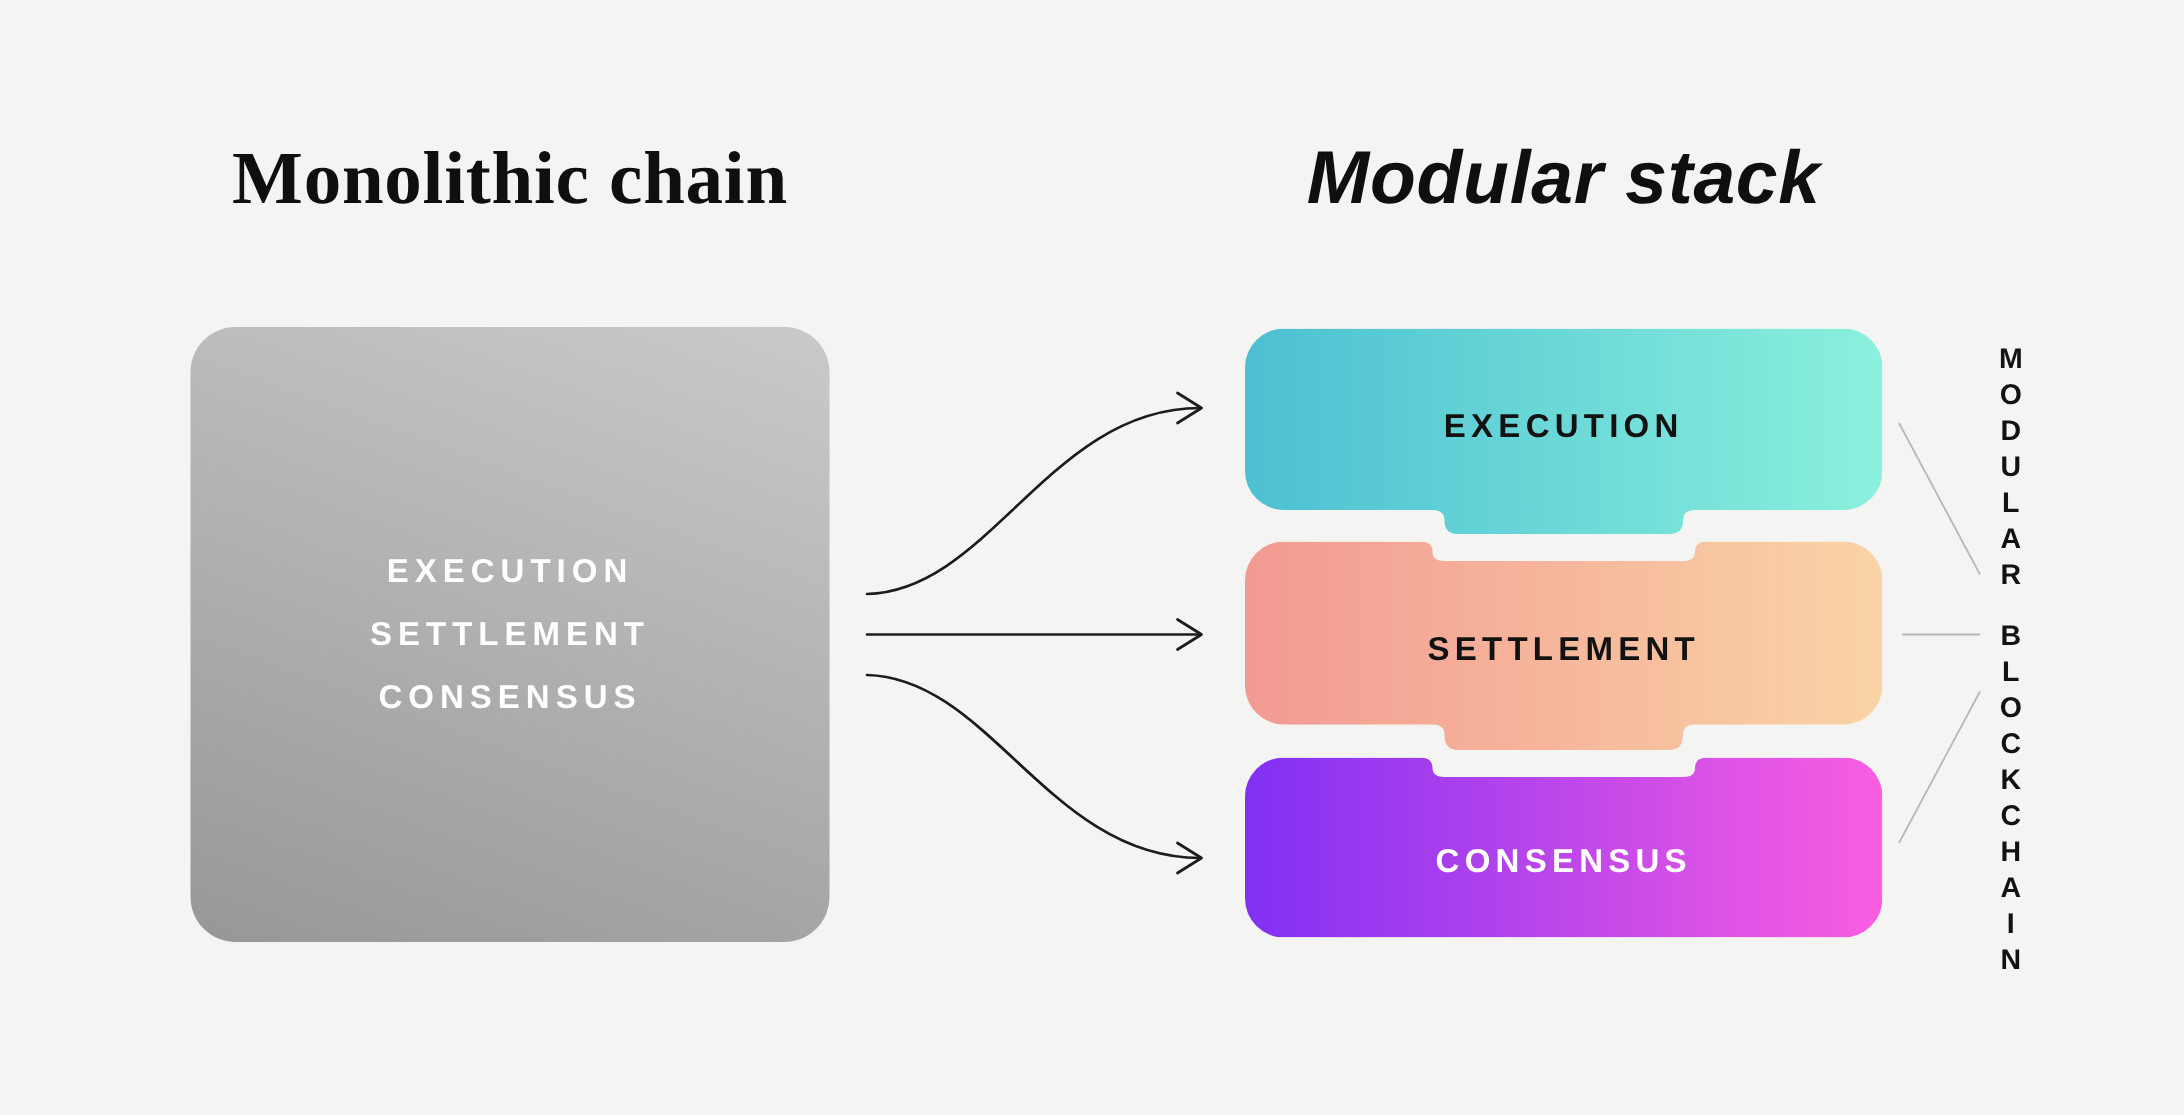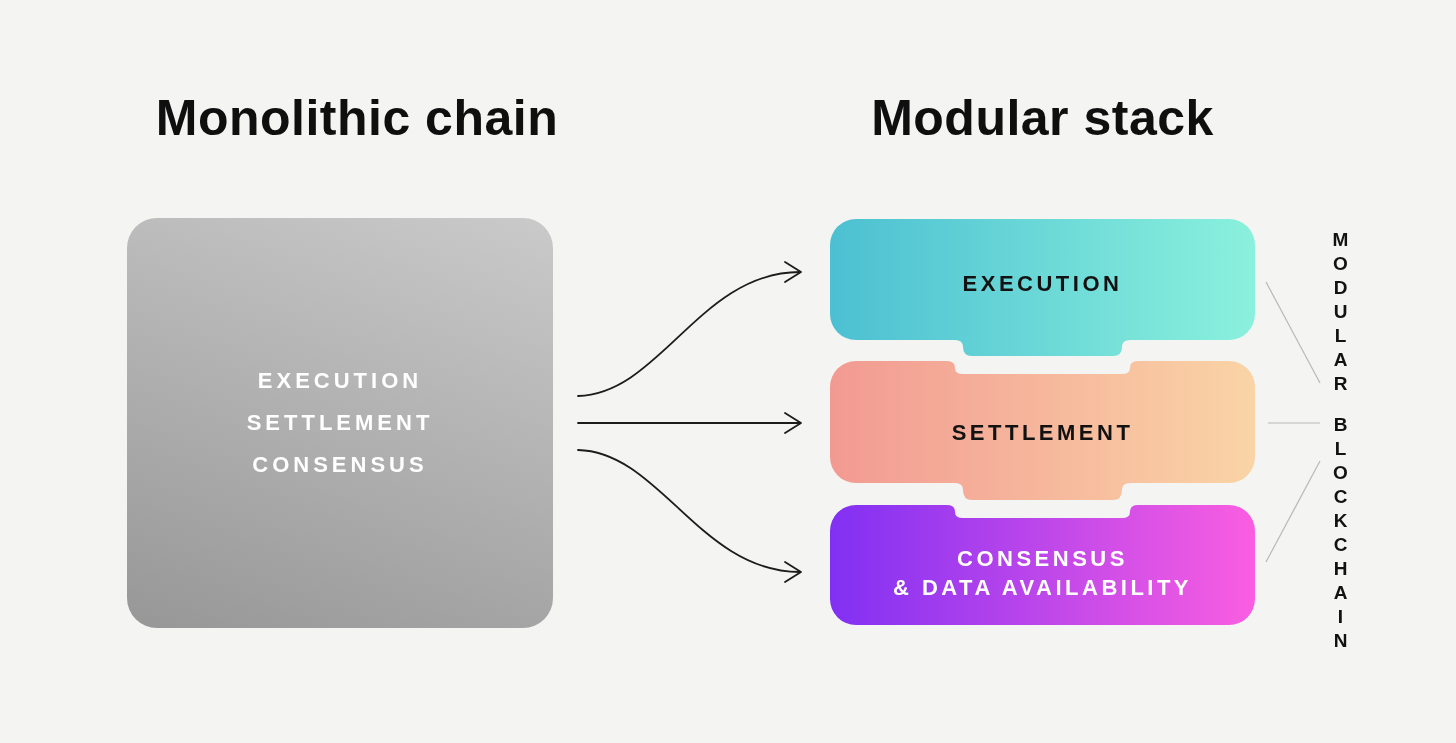--- a/index.html
+++ b/index.html
@@ -13,22 +13,22 @@
   .title{
     position:absolute;
     top:90px;
     font-size:50px;
     font-weight:800;
     color:#0f0f0f;
     text-align:center;
     letter-spacing:0.5px;
     line-height:56px;
   }
-  #title-left{left:119px;width:476px;}
-  #title-right{left:817px;width:451px;}
+  #title-left{left:102px;width:476px;font-family:Liberation Serif, serif;}
+  #title-right{left:817px;width:451px;font-style:italic;}
 
   
   .mono-box{
     position:absolute;
     left:127px;top:218px;
     width:426px;height:410px;
     border-radius:30px;
     background:linear-gradient(200deg,#cacaca 0%,#b3b3b3 45%,#979797 100%);
     display:flex;flex-direction:column;
     align-items:center;justify-content:center;
@@ -116,21 +116,20 @@
 </div>
 
 <div class="block" id="block-execution">
   <span class="block-label">EXECUTION</span>
 </div>
 <div class="block" id="block-settlement">
   <span class="block-label">SETTLEMENT</span>
 </div>
 <div class="block" id="block-consensus">
   <span class="block-label">CONSENSUS</span>
-  <span class="block-label">&amp; DATA AVAILABILITY</span>
 </div>
 
 <div class="side-label">
   <span class="side-word">MODULAR</span>
   <span class="side-word">BLOCKCHAIN</span>
 </div>
 
 <svg class="overlay" width="1456" height="743" viewBox="0 0 1456 743">
   <g stroke="#1c1c1c" stroke-width="1.8" fill="none" stroke-linecap="round" stroke-linejoin="round">
     <path d="M 578 396 C 660 394 700 272 800 272"></path>

